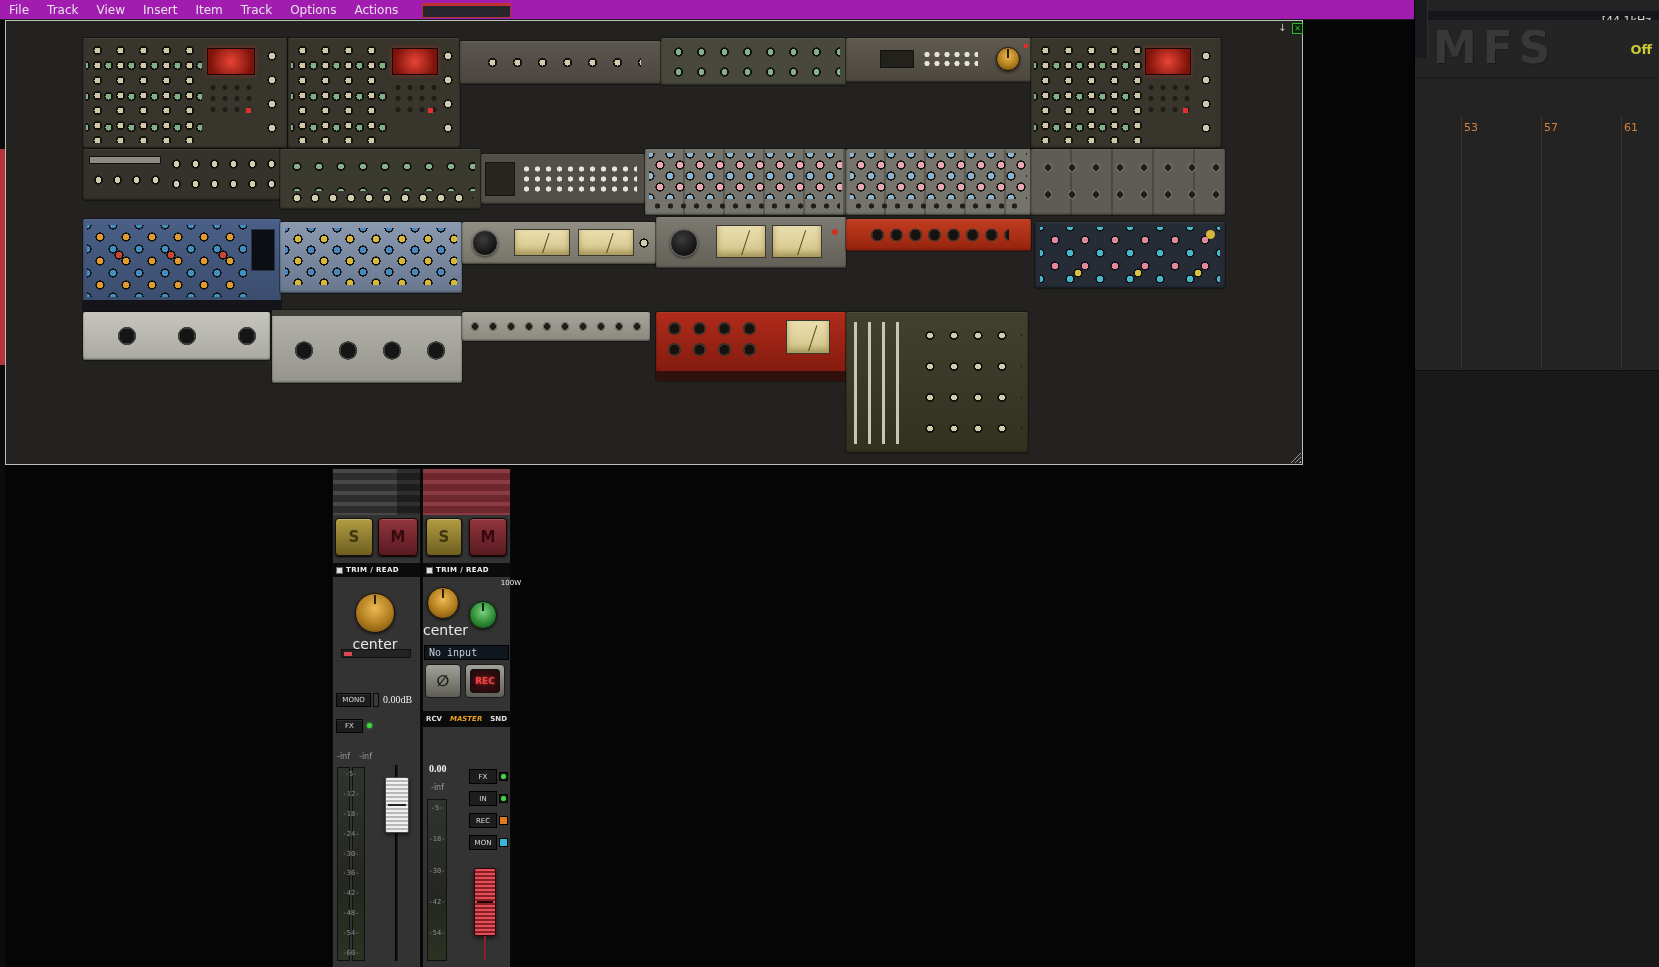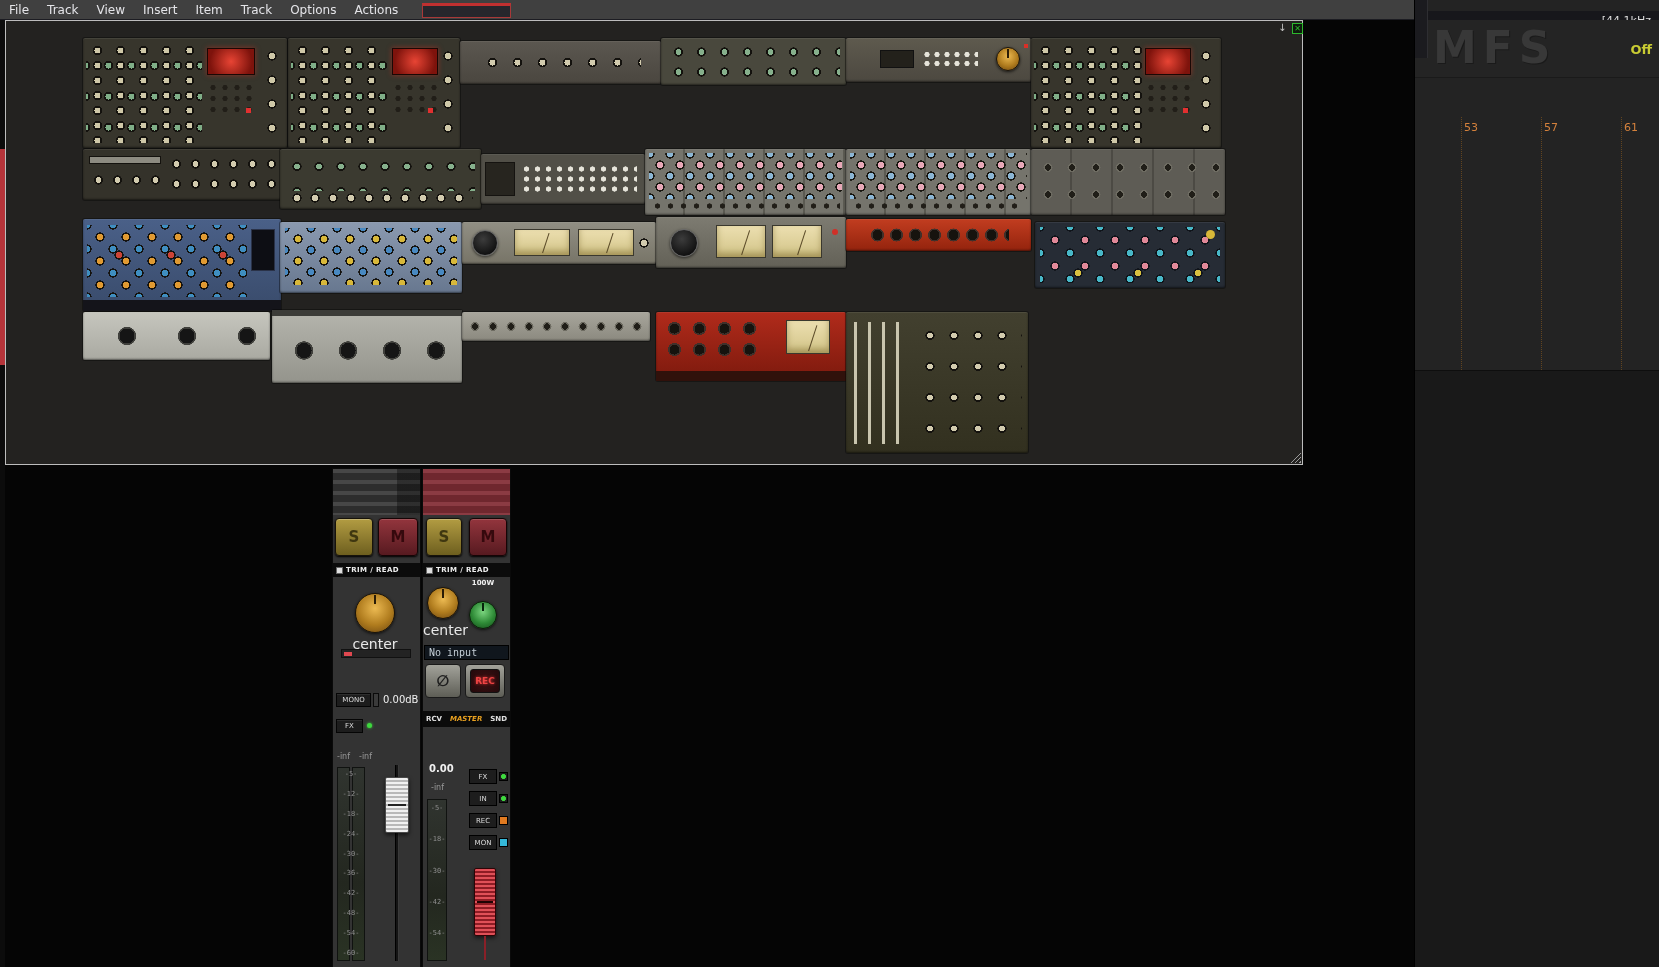--- a/index.html
+++ b/index.html
@@ -2,21 +2,21 @@
 <html><head>
 <meta charset="utf-8">
 <style>
   *{box-sizing:border-box;margin:0;padding:0;}
   html,body{width:1659px;height:967px;overflow:hidden;background:#050505;
     font-family:"DejaVu Sans","Liberation Sans",sans-serif;}
   .screen{position:relative;width:1659px;height:967px;background:#050505;overflow:hidden;}
   .abs{position:absolute;}
 
   
-  .menubar{position:absolute;left:0;top:0;width:1414px;height:20px;background:#404040;
+  .menubar{position:absolute;left:0;top:0;width:1414px;height:20px;background:#a21caf;
     border-bottom:1px solid #1c1c22;display:flex;align-items:center;}
   .menubar .mi{padding:0 9px;line-height:20px;font-size:12px;color:#e4e4e8;cursor:default;}
   .menu-hot{position:absolute;left:422px;top:3px;width:89px;height:15px;background:#26262c;
     border:1px solid #a83838;border-top:3px solid #c03030;}
 
   
   .lrail{position:absolute;left:0;top:20px;width:5px;height:947px;background:#0c0c0c;}
   .lred{position:absolute;left:0;top:129px;width:5px;height:216px;background:#b5343a;}
 
   
@@ -87,27 +87,27 @@
   .trimbar{background:#0b0b0b;color:#f0f0f0;font-size:7px;font-weight:bold;letter-spacing:.4px;
     display:flex;align-items:center;gap:3px;padding-left:3px;}
   .sq{width:7px;height:7px;background:#e0e0e0;border:1px solid #666;flex:0 0 auto;}
   .panknob{border-radius:50%;background:radial-gradient(circle at 50% 38%,#ecba52,#b07c1e 55%,#6a4410);
     border:1px solid #1c1408;box-shadow:0 1px 3px rgba(0,0,0,.7);}
   .panknob::after{content:"";position:absolute;left:50%;top:1px;width:2px;height:9px;margin-left:-1px;background:#2a1c06;}
   .greenknob{border-radius:50%;background:radial-gradient(circle at 50% 38%,#7ad47e,#2e8a36 55%,#14481a);
     border:1px solid #0a2008;box-shadow:0 1px 3px rgba(0,0,0,.7);}
   .greenknob::after{content:"";position:absolute;left:50%;top:1px;width:2px;height:8px;margin-left:-1px;background:#06230a;}
   .lbl-center{font-size:14px;color:#e8e8e8;text-align:center;}
-  .lbl-watts{font-size:7px;color:#f0f0f0;font-weight:bold;text-align:center;}
+  .lbl-watts{font-size:7px;color:#f0f0f0;font-weight:normal;text-align:center;margin-left:28px;}
   .envbar{background:#232323;border:1px solid #111;}
   .envled{position:absolute;left:2px;top:2px;width:8px;height:4px;background:#e04850;}
   .mbtn{background:#1d1d1d;border:1px solid #050505;color:#ddd;font-size:7px;
     display:flex;align-items:center;justify-content:center;box-shadow:inset 0 1px 0 rgba(255,255,255,.08);}
   .stepper{background:#3a3a3a;border:1px solid #0a0a0a;}
-  .volval{font-size:10px;color:#f0f0f0;}
+  .volval{font-size:10px;color:#f0f0f0;font-family:Liberation Serif, serif;}
   .peak{font-size:8px;color:#9a9a9a;}
   .meterbar{background:linear-gradient(180deg,#30342f,#23271f 60%,#2a3324);border:1px solid #101210;}
   .scale{display:flex;flex-direction:column;justify-content:space-between;align-items:center;
     font-size:7px;line-height:1;color:#8f8f8f;font-family:"DejaVu Sans Mono","Liberation Mono",monospace;}
   .fslot{background:#141414;border-left:1px solid #000;border-right:1px solid #3a3a3a;}
   .fcap1{background:repeating-linear-gradient(180deg,#f0f0f0 0 2px,#b8b8b8 2px 4px);
     border:1px solid #4a4a4a;border-radius:2px;box-shadow:0 2px 4px rgba(0,0,0,.6);}
   .fcap1::after{content:"";position:absolute;left:2px;right:2px;top:50%;height:2px;margin-top:-1px;background:#222;}
   .fcap2{background:repeating-linear-gradient(180deg,#e05058 0 2px,#8e1c24 2px 4px);
     border:1px solid #2e0406;border-radius:2px;box-shadow:0 2px 4px rgba(0,0,0,.6);}

